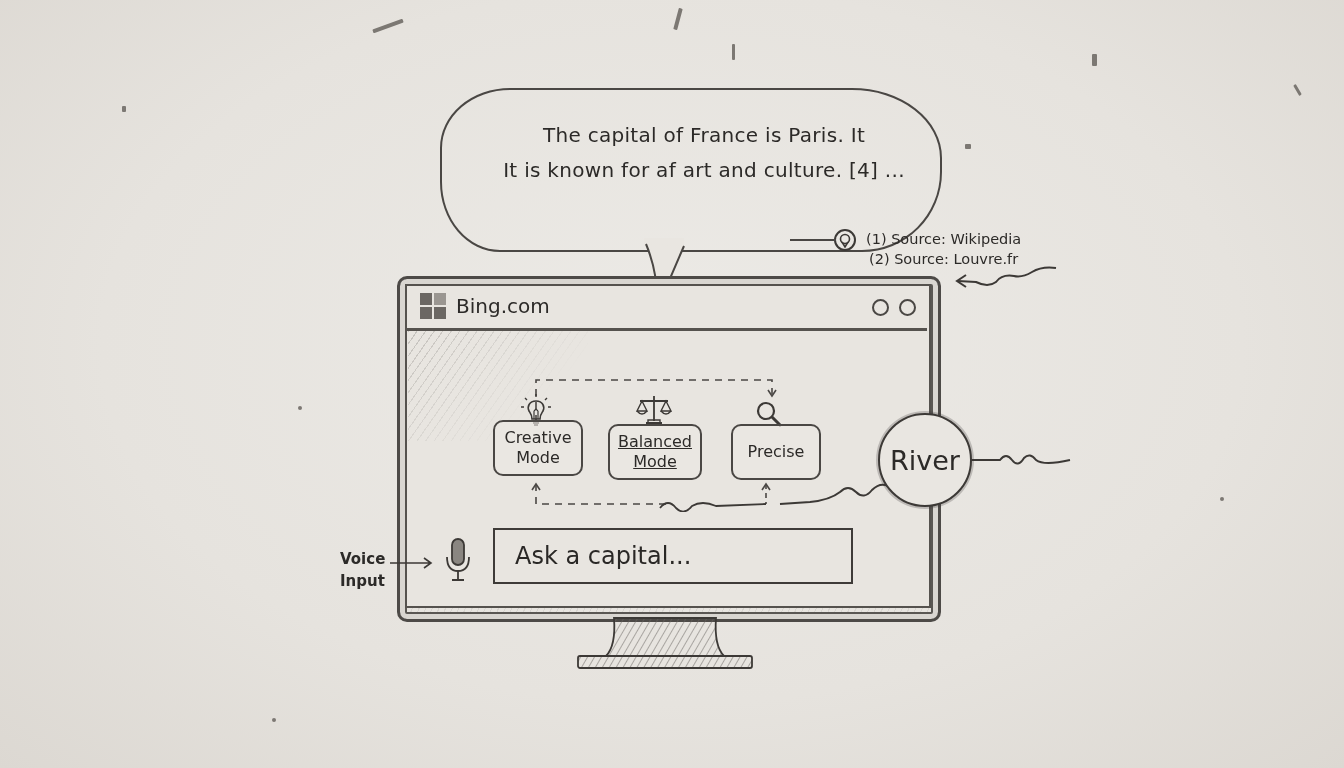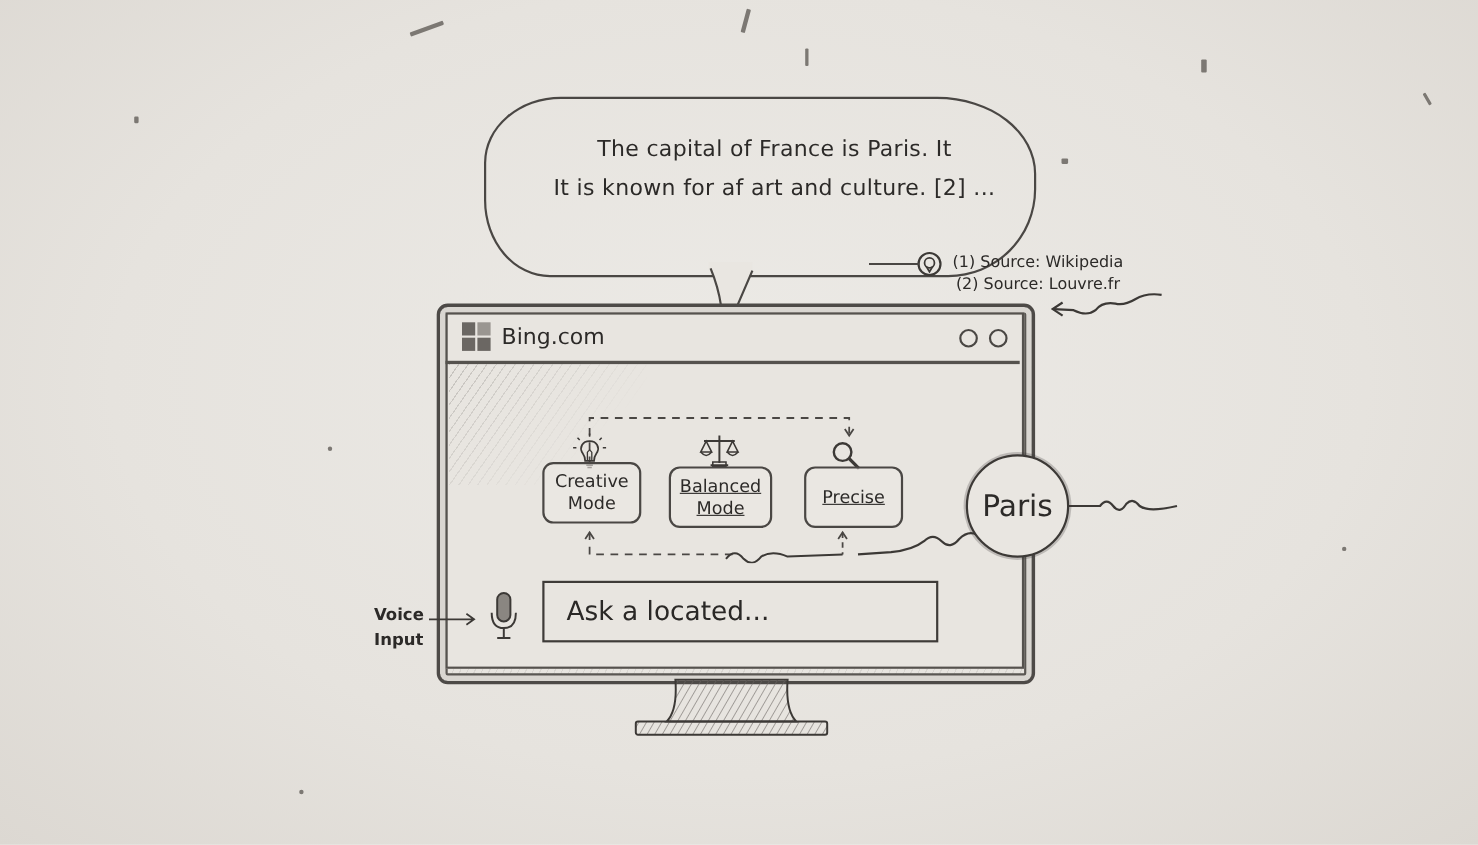--- a/index.html
+++ b/index.html
@@ -51,21 +51,21 @@
     }
 
     
     .mode {
       position:absolute; border:2px solid #4a4744; border-radius:10px;
       display:flex; align-items:center; justify-content:center; text-align:center;
       font-size:16px; line-height:20px; background:rgba(235,232,227,0.6);
     }
     #mode-creative { left:493px; top:420px; width:86px; height:52px;align-items:center; }
     #mode-balanced { left:608px; top:424px; width:90px; height:52px;text-decoration:underline; }
-    #mode-precise  { left:731px; top:424px; width:86px; height:52px;text-decoration:underline; }
+    #mode-precise  { left:731px; top:424px; width:86px; height:52px; }
 
     
     #chat-circle {
       left:878px; top:413px; width:90px; height:90px; border:2.5px solid #3c3936; border-radius:50%;
       display:flex; align-items:center; justify-content:center; font-size:27px;
       box-shadow: 0 0 0 2px rgba(60,57,54,0.25);
       background:#e9e6e1;
     }
 
     
@@ -97,21 +97,21 @@
 <div class="speck" style="left:1220px;top:497px;width:4px;height:4px;border-radius:50%;"></div>
 <div class="speck" style="left:272px;top:718px;width:4px;height:4px;border-radius:50%;"></div>
 
 <div id="bubble" class="abs"></div>
 <svg id="bubble-tail" class="abs" width="60" height="80" viewBox="0 0 60 80">
   <rect x="4" y="0" width="40" height="8" fill="#e9e6e1"></rect>
   <path d="M6 6 Q20 40 16 74 Q30 40 44 8" fill="#e9e6e1" stroke="#4a4744" stroke-width="2"></path>
 </svg>
 <div id="bubble-text" class="abs hand">
   <div>The capital of France is Paris. It</div>
-  <div>It is known for af art and culture. [2] ...</div>
+  <div>It is known for af art and culture. [4] ...</div>
 </div>
 
 <svg id="source-pin" class="abs" viewBox="0 0 24 24">
   <circle cx="12" cy="12" r="10" fill="none" stroke="#3c3936" stroke-width="2"></circle>
   <circle cx="12" cy="11" r="4.5" fill="none" stroke="#3c3936" stroke-width="1.6"></circle>
   <path d="M9 14 L12 19 L15 14" fill="none" stroke="#3c3936" stroke-width="1.6"></path>
 </svg>
 <svg class="abs" style="left:790px;top:238px" width="48" height="4">
   <line x1="0" y1="2" x2="46" y2="2" stroke="#4a4744" stroke-width="2"></line>
 </svg>
@@ -185,37 +185,37 @@
 </div>
 <div id="mode-precise" class="mode hand">
   <div>Precise</div>
 </div>
 
 <svg class="abs" style="left:770px;top:440px" width="310" height="70">
   <path d="M10 64 L40 62 Q60 60 70 52 Q78 44 86 52 Q94 60 102 50 Q110 42 118 46 L126 40" fill="none" stroke="#3c3936" stroke-width="2"></path>
   <path d="M198 20 L230 20 Q236 12 242 20 Q248 28 254 18 Q260 12 266 20 Q274 26 300 20" fill="none" stroke="#3c3936" stroke-width="2"></path>
 </svg>
 <div id="chat-circle" class="abs hand">
-  <span>Paris</span>
+  <span>River</span>
 </div>
 
 <div id="voice-label" class="abs hand">
   <div>Voice</div>
   <div>Input</div>
 </div>
 <svg class="abs" style="left:388px;top:556px" width="48" height="14">
   <path d="M2 7 L42 7 M36 2 L43 7 L36 12" fill="none" stroke="#3c3936" stroke-width="1.6"></path>
 </svg>
 <svg id="mic" class="abs" width="28" height="48" viewBox="0 0 28 48">
   <rect x="8" y="2" width="12" height="26" rx="6" fill="#8a8681" stroke="#3c3936" stroke-width="1.8"></rect>
   <path d="M3 20 Q3 34 14 34 Q25 34 25 20" fill="none" stroke="#3c3936" stroke-width="1.8"></path>
   <path d="M14 34 L14 42 M8 43 L20 43" stroke="#3c3936" stroke-width="1.8"></path>
 </svg>
 <div id="ask-input" class="abs hand">
-  <span>Ask a located...</span>
+  <span>Ask a capital...</span>
 </div>
 
 <svg id="stand" class="abs" width="180" height="56" viewBox="0 0 180 56">
   <defs>
     <pattern id="hatchp" width="6" height="6" patternUnits="userSpaceOnUse" patternTransform="rotate(30)">
       <line x1="0" y1="0" x2="0" y2="6" stroke="#6a6662" stroke-width="1"></line>
     </pattern>
   </defs>
   <path d="M38 2 Q40 30 30 40 L148 40 Q138 30 140 2 Z" fill="url(#hatchp)" stroke="#3c3936" stroke-width="1.8"></path>
   <rect x="2" y="40" width="174" height="12" rx="2" fill="url(#hatchp)" stroke="#3c3936" stroke-width="1.8"></rect>

